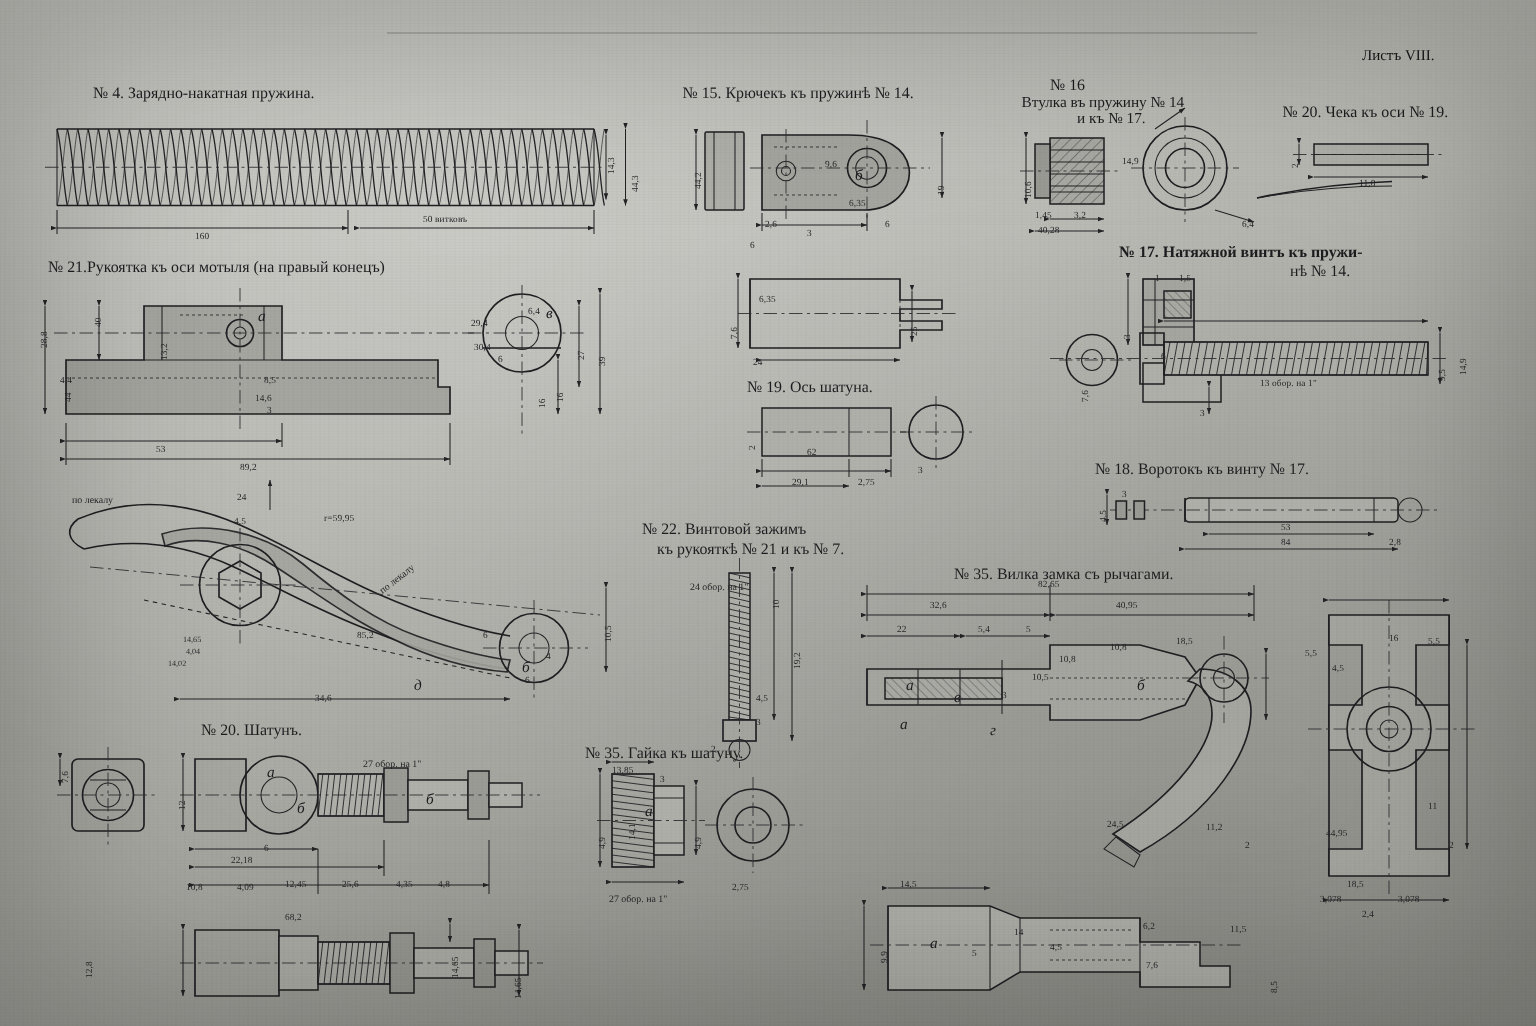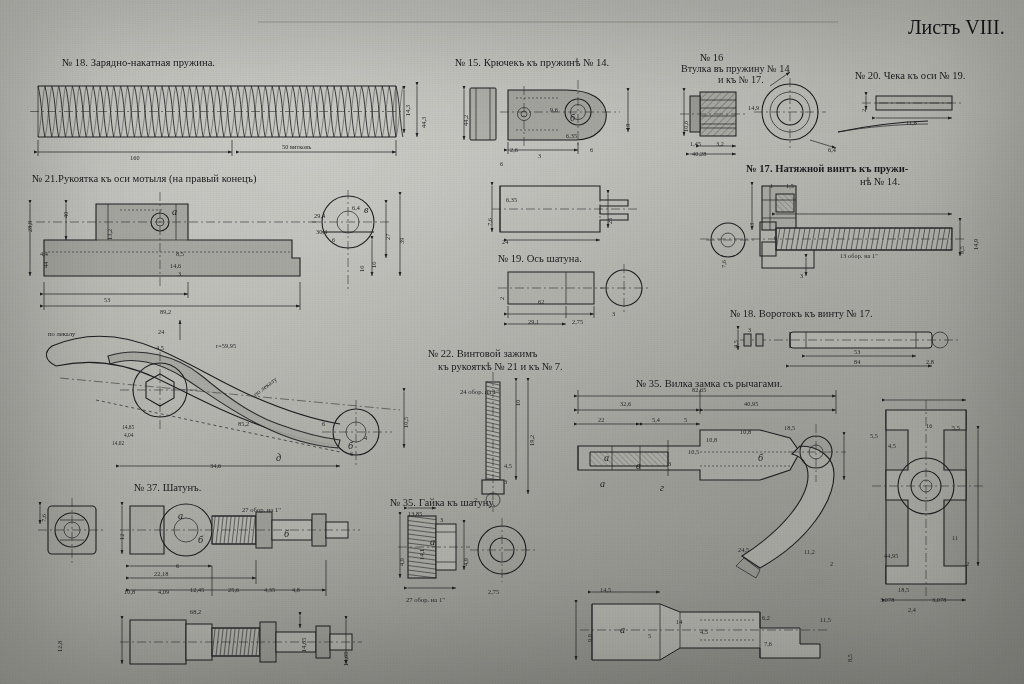--- a/index.html
+++ b/index.html
@@ -27,21 +27,21 @@
   }
   #vign{
     position:absolute;inset:0;pointer-events:none;
     box-shadow:inset 0 0 120px 30px rgba(0,0,0,0.22);
   }
   .lbl{position:absolute;white-space:nowrap;}
   .title{
     font-size:15.5px;letter-spacing:.4px;color:#17171a;
     font-family:"Liberation Serif", serif;
   }
-  .sheetno{font-size:20px;color:#17171a;}
+  .sheetno{font-size:10px;color:#17171a;margin-top:16px;}
   .cap{font-size:10.6px;color:#1d1d20;}
   .cap2{font-size:10.2px;color:#1d1d20;}
   .dim{font-size:6.2px;color:#262629;letter-spacing:.1px;}
   .dim5{font-size:5.4px;color:#2a2a2c;}
   .note{font-size:6.6px;color:#262629;}
   .rot90{transform:rotate(-90deg);transform-origin:left top;}
   svg{position:absolute;left:0;top:0;overflow:visible;}
   .lnT{stroke:#232326;fill:none;stroke-width:.7;}
   .lnM{stroke:#1f1f22;fill:none;stroke-width:1.1;}
   .dash2{stroke:#2a2a2d;fill:none;stroke-width:.6;stroke-dasharray:2 2;}
@@ -52,35 +52,35 @@
   .hatch{fill:url(#hatchp);stroke:#1f1f22;stroke-width:1;}
   .hatch2{fill:url(#hatchq);stroke:#1f1f22;stroke-width:1;}
 </style>
 </head>
 <body>
 
 <div id="sheet">
 
   <div class="lbl sheetno" style="left:908px;top:16px;">Листъ VIII.</div>
 
-  <div class="lbl cap" style="left:62px;top:57px;">№ 18. Зарядно-накатная пружина.</div>
+  <div class="lbl cap" style="left:62px;top:57px;">№ 4. Зарядно-накатная пружина.</div>
   <div class="lbl cap" style="left:455px;top:57px;">№ 15. Крючекъ къ пружинѣ № 14.</div>
   <div class="lbl cap" style="left:700px;top:52px;">№ 16</div>
   <div class="lbl cap2" style="left:681px;top:63px;text-align:center;">Втулка въ пружину № 14</div>
   <div class="lbl cap2" style="left:718px;top:74px;">и къ № 17.</div>
   <div class="lbl cap" style="left:855px;top:70px;">№ 20. Чека къ оси № 19.</div>
   <div class="lbl cap" style="left:32px;top:173px;">№ 21.Рукоятка къ оси мотыля (на правый конецъ)</div>
   <div class="lbl cap" style="left:746px;top:163px;font-weight:bold;">№ 17. Натяжной винтъ къ пружи-</div>
   <div class="lbl cap" style="left:860px;top:176px;">нѣ № 14.</div>
   <div class="lbl cap" style="left:498px;top:253px;">№ 19. Ось шатуна.</div>
   <div class="lbl cap" style="left:730px;top:308px;">№ 18. Воротокъ къ винту № 17.</div>
   <div class="lbl cap" style="left:428px;top:348px;">№ 22. Винтовой зажимъ</div>
   <div class="lbl cap" style="left:438px;top:361px;">къ рукояткѣ № 21 и къ № 7.</div>
   <div class="lbl cap" style="left:636px;top:378px;">№ 35. Вилка замка съ рычагами.</div>
-  <div class="lbl cap" style="left:134px;top:482px;">№ 37. Шатунъ.</div>
+  <div class="lbl cap" style="left:134px;top:482px;">№ 20. Шатунъ.</div>
   <div class="lbl cap" style="left:390px;top:497px;">№ 35. Гайка къ шатуну.</div>
 
   <svg width="1024" height="684">
     <defs>
       <pattern id="hatchp" width="5" height="5" patternTransform="rotate(45)" patternUnits="userSpaceOnUse">
         <rect width="5" height="5" fill="#aaaaa4"></rect>
         <line x1="0" y1="0" x2="0" y2="5" stroke="#3a3a3d" stroke-width=".6"></line>
       </pattern>
       <pattern id="hatchq" width="4" height="4" patternTransform="rotate(-45)" patternUnits="userSpaceOnUse">
         <rect width="4" height="4" fill="#aaaaa4"></rect>

